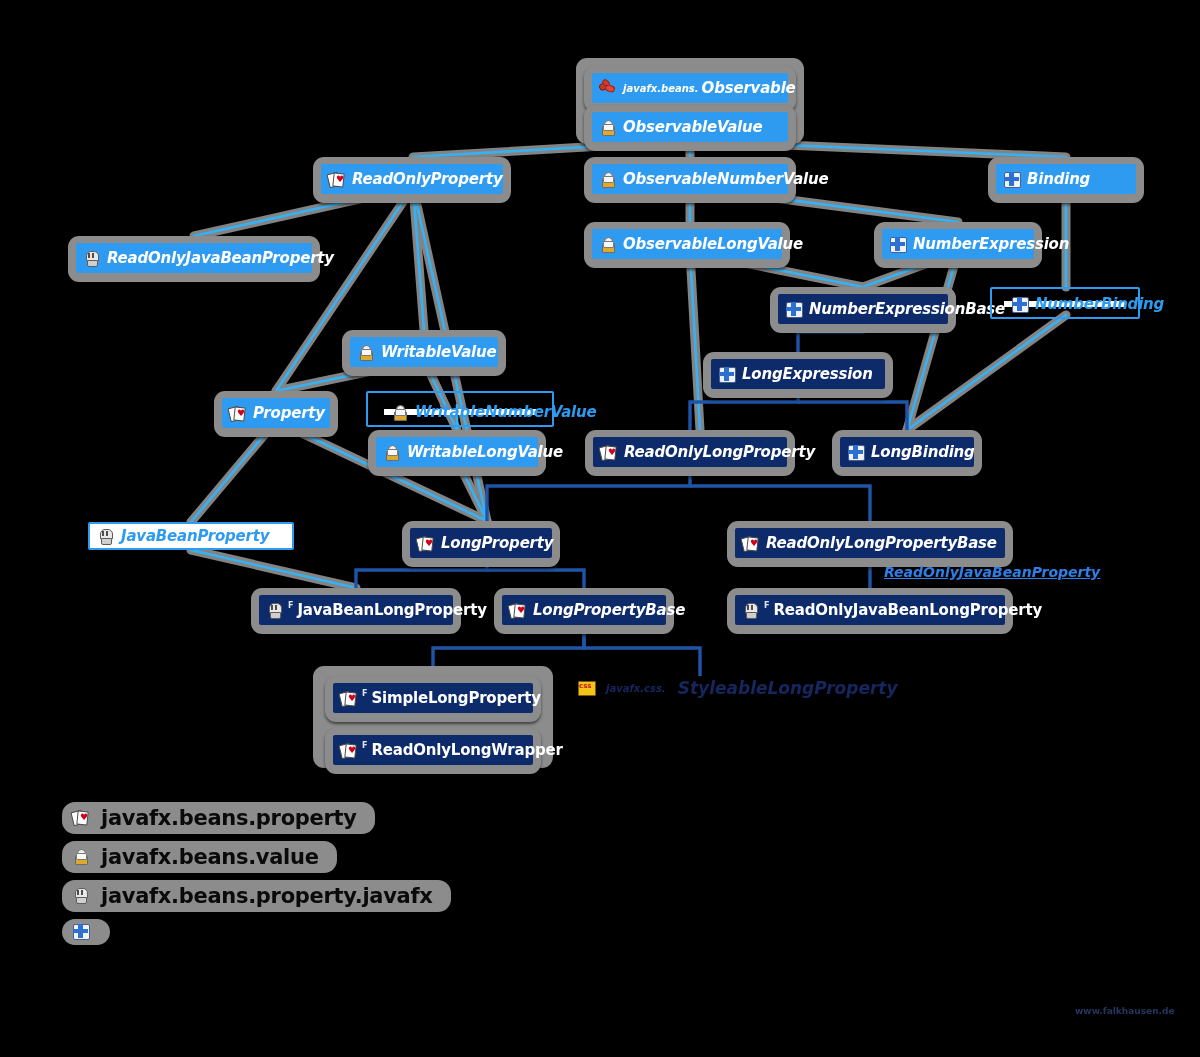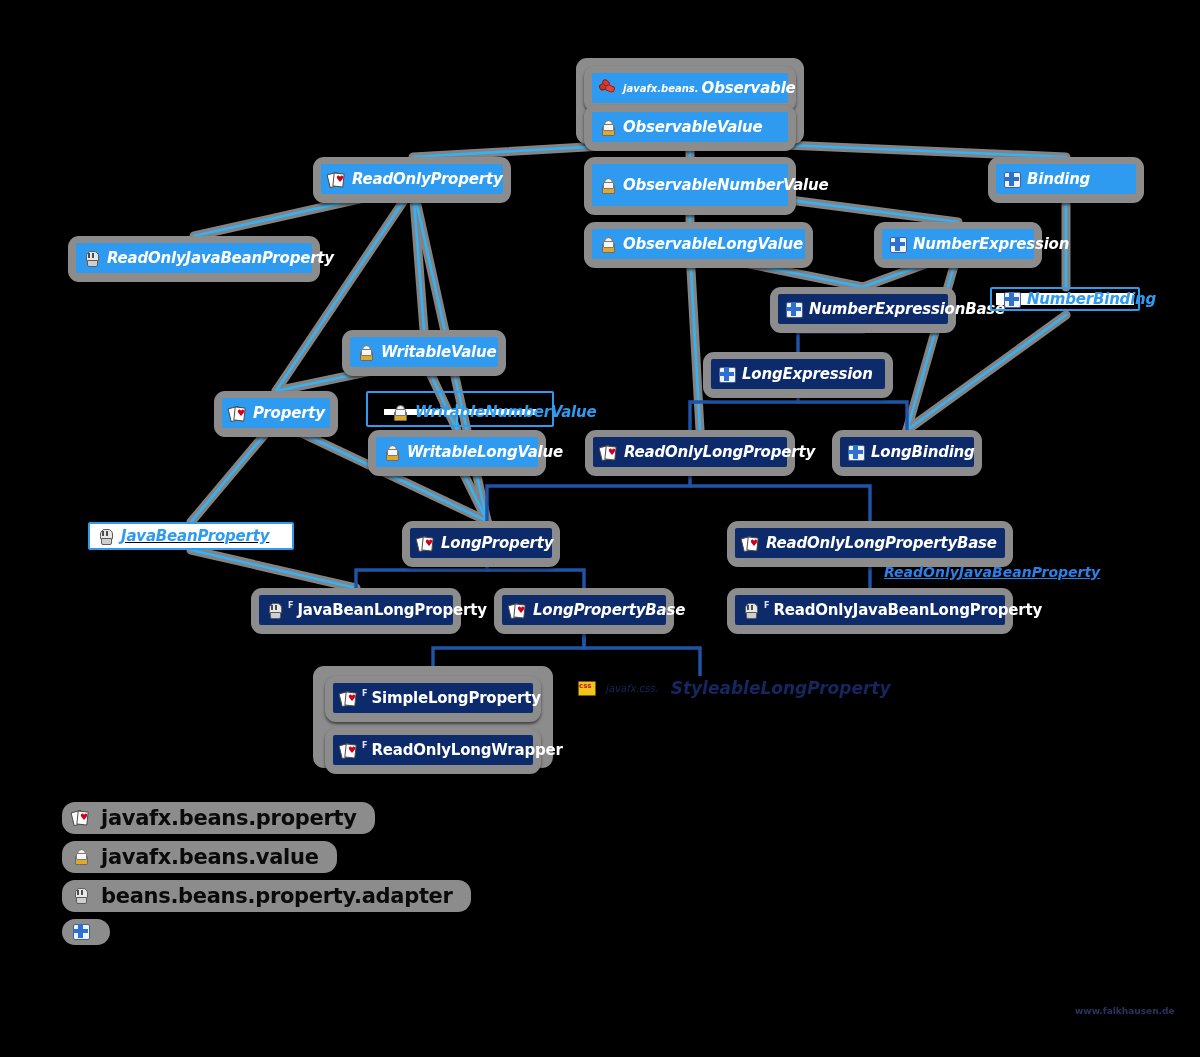--- a/index.html
+++ b/index.html
@@ -208,21 +208,21 @@
   }
   .float-link {
     color: #2e7fe8; text-decoration: underline;
   }
   .float-link .gen { font-style: normal; color: #2e7fe8; }
   .css-label {
     position: absolute; display: flex; align-items: center; gap: 12px;
     white-space: nowrap;
   }
   .css-label .pkg {
-    font-size: 10px; font-style: italic; font-weight: normal; color: #16265e;
+    font-size: 10px; font-style: italic; font-weight: bold; color: #16265e;
   }
   .css-label .nm {
     font-size: 17px; font-style: italic; font-weight: bold; color: #16265e;
   }
 
   
   .legend { position: absolute; left: 62px; top: 802px; }
   .legend-item {
     display: flex; align-items: center; gap: 9px;
     background: #8c8c8c; border-radius: 13px;
@@ -344,21 +344,21 @@
         </div>
       </div>
       <div class="node t-iface" style="left: 313px; top: 157px; width: 198px; height: 46px;">
         <div class="inner">
           <span class="ic ic-cards">
             <i>♥</i>
           </span>
           <span class="lbl">ReadOnlyProperty <span class="gen"><t></t></span></span>
         </div>
       </div>
-      <div class="node t-iface" style="left: 584px; top: 157px; width: 212px; height: 58px;">
+      <div class="node t-iface" style="left: 584px; top: 157px; width: 212px; height: 46px;">
         <div class="inner">
           <span class="ic ic-pawn">
             <i></i>
           </span>
           <span class="lbl">ObservableNumberValue</span>
         </div>
       </div>
       <div class="node t-iface" style="left: 988px; top: 157px; width: 156px; height: 46px;">
         <div class="inner">
           <span class="ic ic-puzzle">
@@ -368,21 +368,21 @@
         </div>
       </div>
       <div class="node t-iface" style="left: 68px; top: 236px; width: 252px; height: 46px;">
         <div class="inner">
           <span class="ic ic-plug">
             <i></i>
           </span>
           <span class="lbl">ReadOnlyJavaBeanProperty <span class="gen"><t></t></span></span>
         </div>
       </div>
-      <div class="node t-iface" style="left: 584px; top: 222px; width: 229px; height: 46px;">
+      <div class="node t-iface" style="left: 584px; top: 222px; width: 206px; height: 46px;">
         <div class="inner">
           <span class="ic ic-pawn">
             <i></i>
           </span>
           <span class="lbl">ObservableLongValue</span>
         </div>
       </div>
       <div class="node t-iface" style="left: 874px; top: 222px; width: 168px; height: 46px;">
         <div class="inner">
           <span class="ic ic-puzzle">
@@ -392,21 +392,21 @@
         </div>
       </div>
       <div class="node t-class" style="left: 770px; top: 287px; width: 186px; height: 46px;">
         <div class="inner">
           <span class="ic ic-puzzle">
             <i></i>
           </span>
           <span class="lbl">NumberExpressionBase</span>
         </div>
       </div>
-      <div class="node t-ext" style="left: 990px; top: 287px; width: 150px; height: 24px; padding: 4px;">
+      <div class="node t-ext" style="left: 990px; top: 287px; width: 150px; height: 32px; padding: 12px;">
         <div class="inner">
           <span class="ic ic-puzzle">
             <i></i>
           </span>
           <span class="lbl">NumberBinding</span>
         </div>
       </div>
       <div class="node t-iface" style="left: 342px; top: 330px; width: 164px; height: 46px;">
         <div class="inner">
           <span class="ic ic-pawn">
@@ -456,21 +456,21 @@
         </div>
       </div>
       <div class="node t-class" style="left: 832px; top: 430px; width: 150px; height: 46px;">
         <div class="inner">
           <span class="ic ic-puzzle">
             <i></i>
           </span>
           <span class="lbl">LongBinding</span>
         </div>
       </div>
-      <div class="node t-ext" style="left: 88px; top: 522px; width: 206px; height: 28px; padding: 0px; text-decoration: underline;">
+      <div class="node t-ext" style="left: 88px; top: 522px; width: 206px; height: 28px; padding: 0px;">
         <div class="inner">
           <span class="ic ic-plug">
             <i></i>
           </span>
           <span class="lbl">JavaBeanProperty <span class="gen"><t></t></span></span>
         </div>
       </div>
       <div class="node t-class" style="left: 402px; top: 521px; width: 158px; height: 46px;">
         <div class="inner">
           <span class="ic ic-cards">
@@ -555,21 +555,21 @@
       <div class="legend-item">
         <span class="ic ic-pawn">
           <i></i>
         </span>
         <span class="ltext">javafx.beans.value</span>
       </div>
       <div class="legend-item">
         <span class="ic ic-plug">
           <i></i>
         </span>
-        <span class="ltext">beans.beans.property.adapter</span>
+        <span class="ltext">javafx.beans.property.javafx</span>
       </div>
       <div class="legend-item">
         <span class="ic ic-puzzle">
           <i></i>
         </span>
       </div>
     </div>
 
   <div class="watermark">www.falkhausen.de</div>
 

